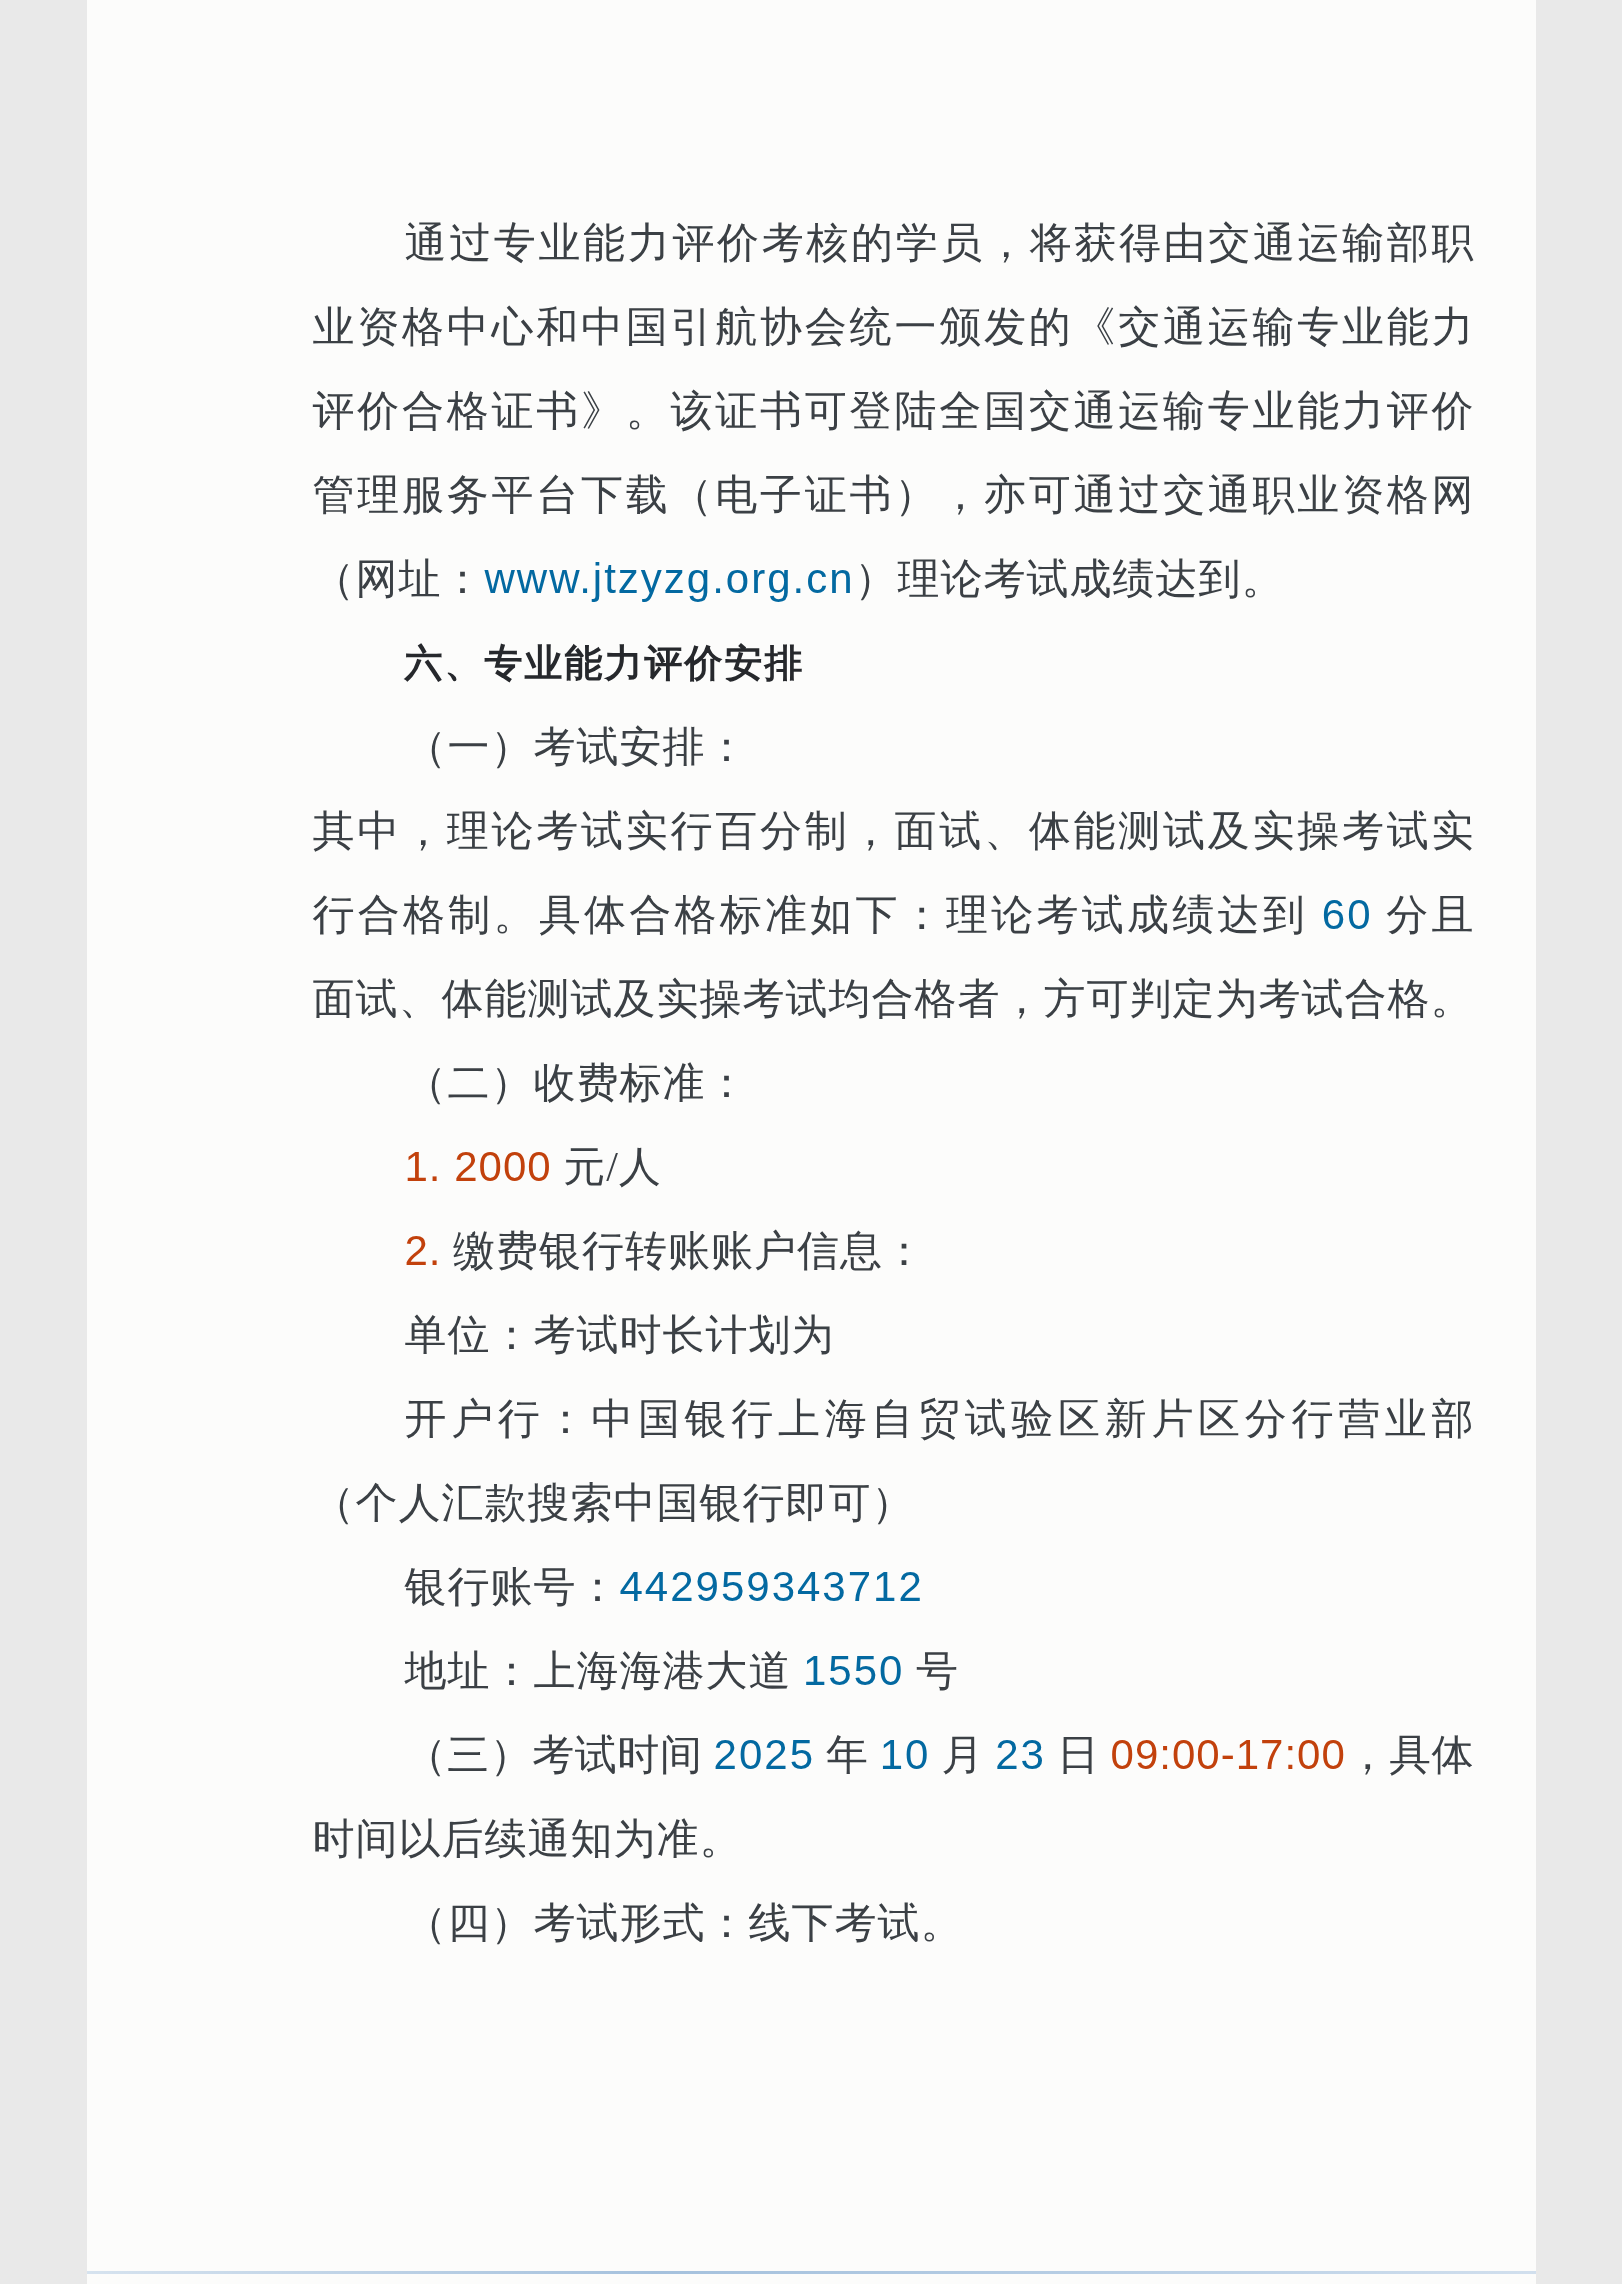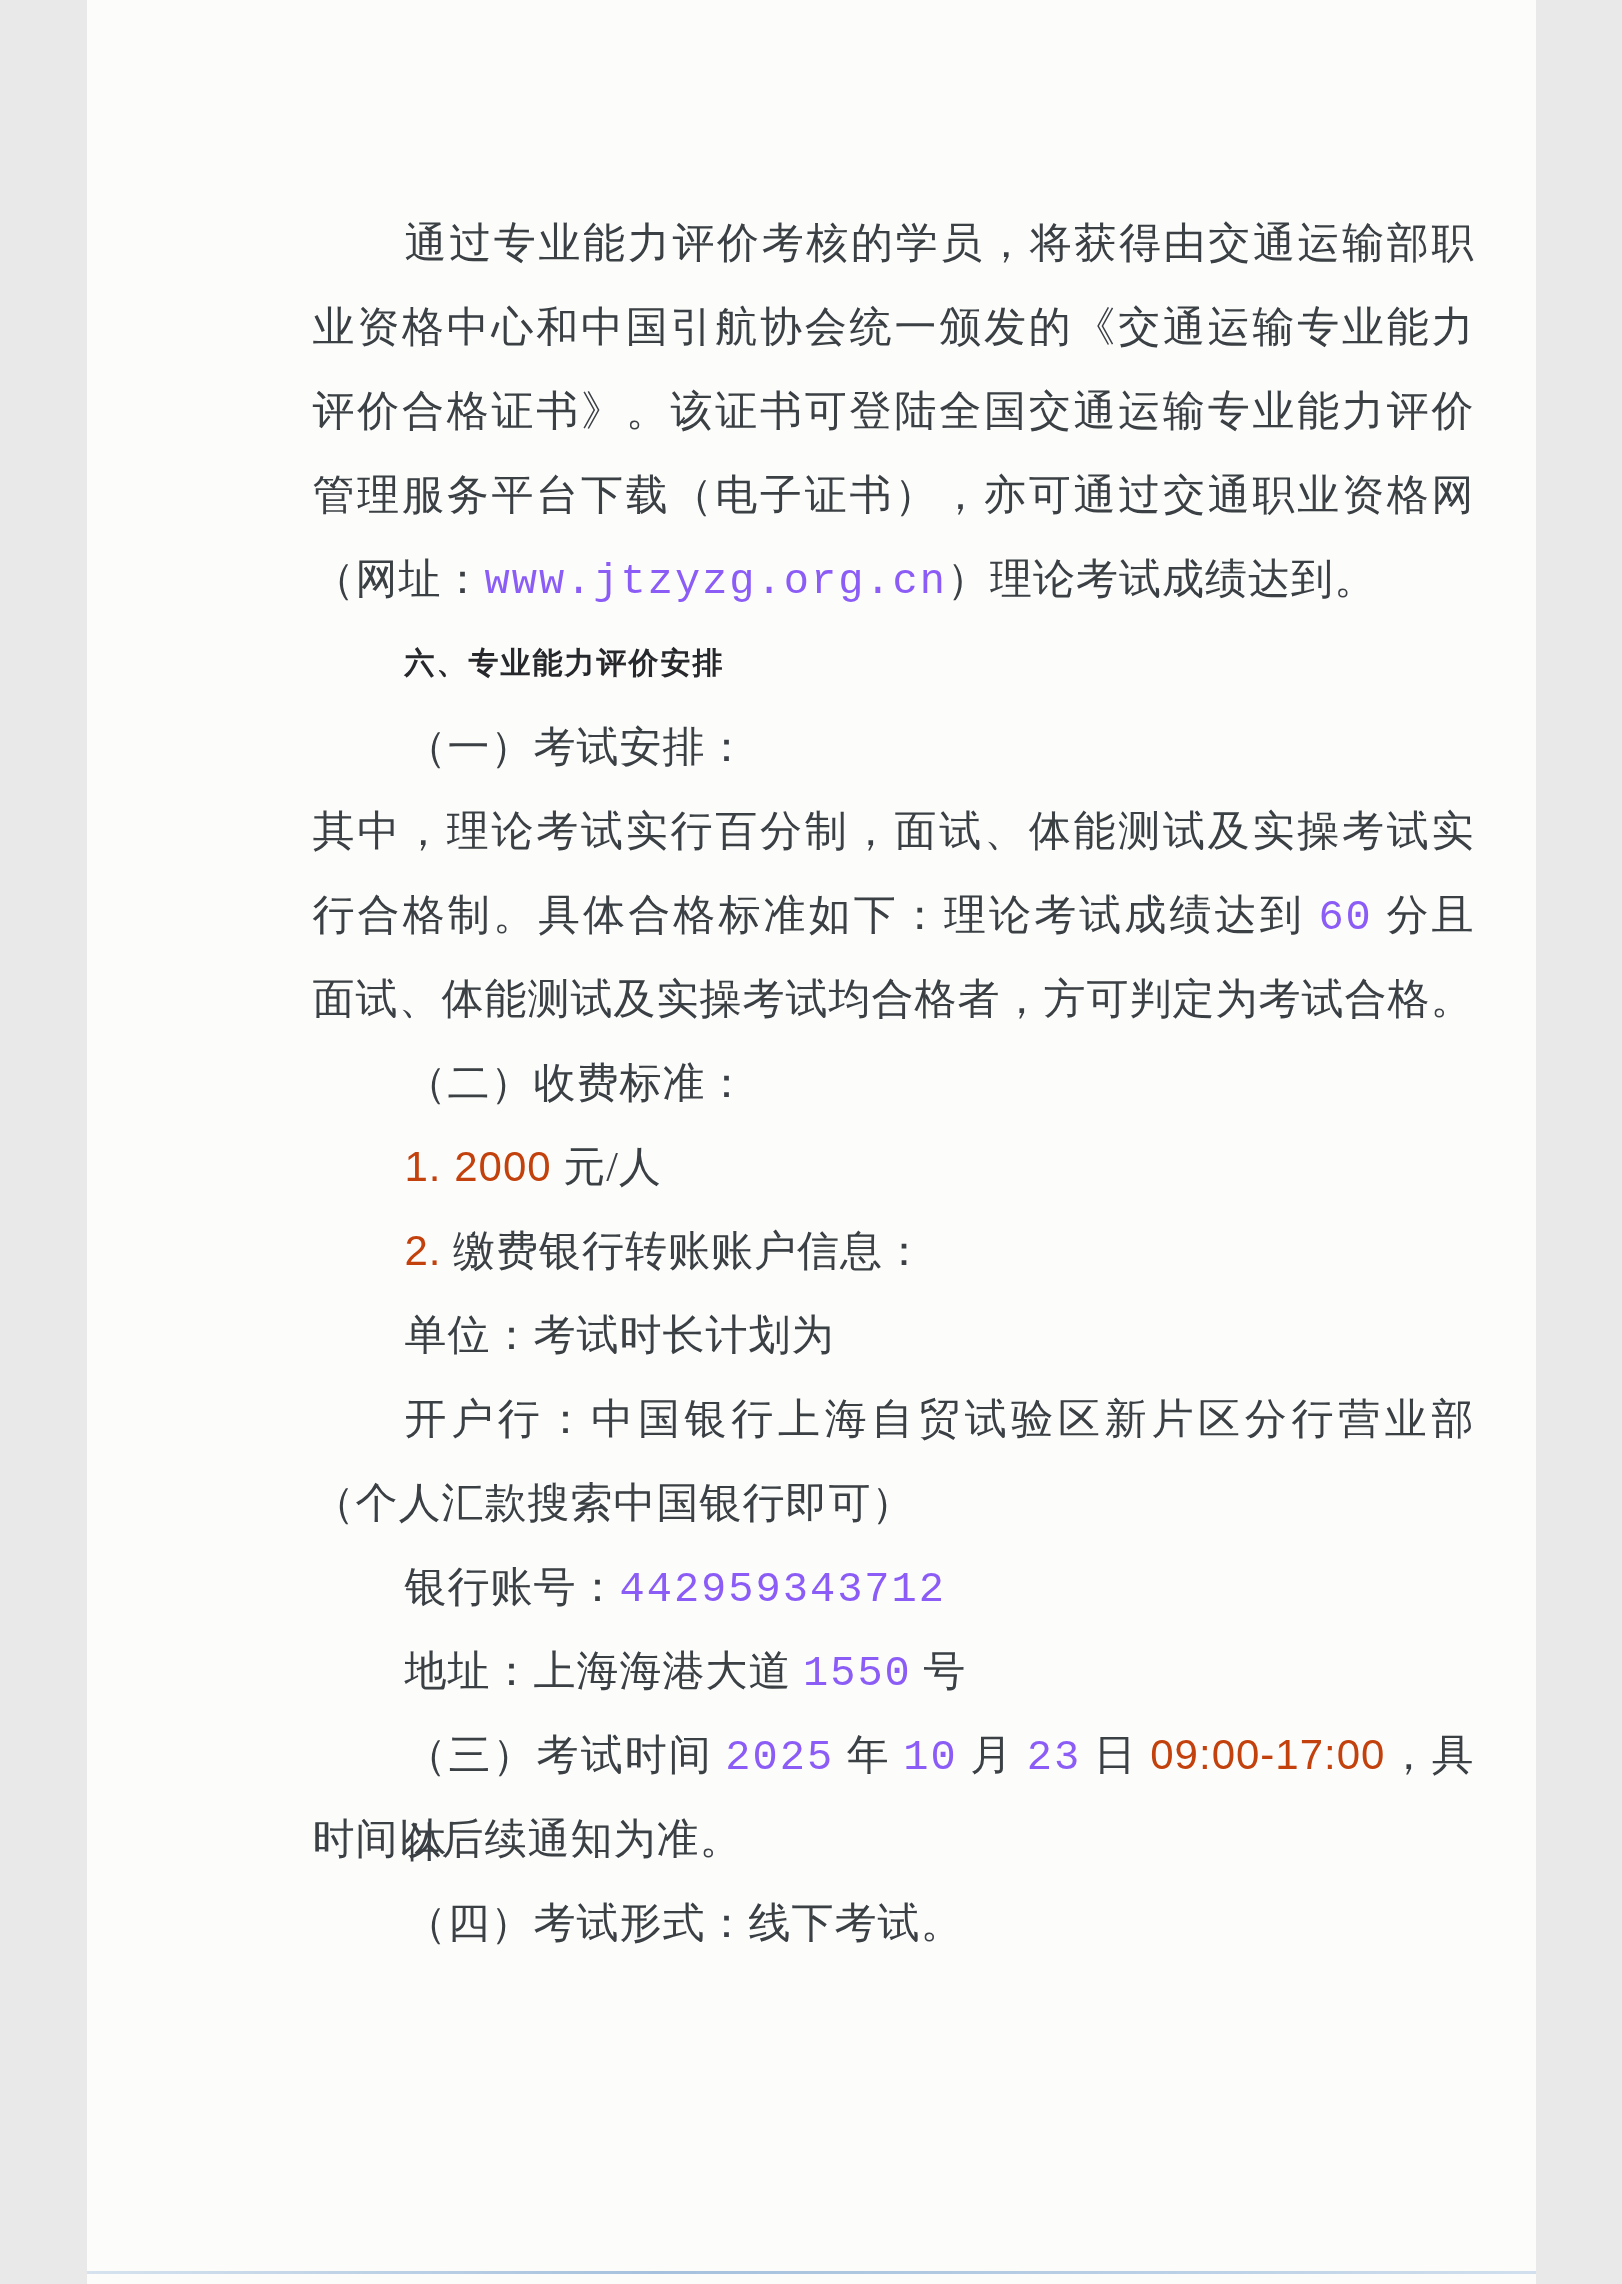--- a/index.html
+++ b/index.html
@@ -35,30 +35,30 @@
   }
   .line.justify{
     letter-spacing:0;
     text-align:justify;
     text-align-last:justify;
     text-justify:inter-character;
   }
   .line.heading{
     font-family:Liberation Serif, serif;
     font-weight:700;
-    font-size:30px;
+    font-size:38px;
     color:#26282c;
     letter-spacing:2px;
   }
   .seg{white-space:pre-wrap;text-align:center;}
   .seg-cjk{font-family:inherit;}
   .seg-latin-serif{
-    font-family:Liberation Mono, monospace;
+    font-family:Liberation Sans, sans-serif;
     letter-spacing:2px;
-    color:#8b5cf6;
+    color:#0369a1;
   }
   .seg-latin-sans{
     font-family:"Liberation Sans", sans-serif;
     letter-spacing:1px;
     color:#c2410c;
   }
   .bottom-edge{
     position:absolute;
     left:0;
     top:2271px;

